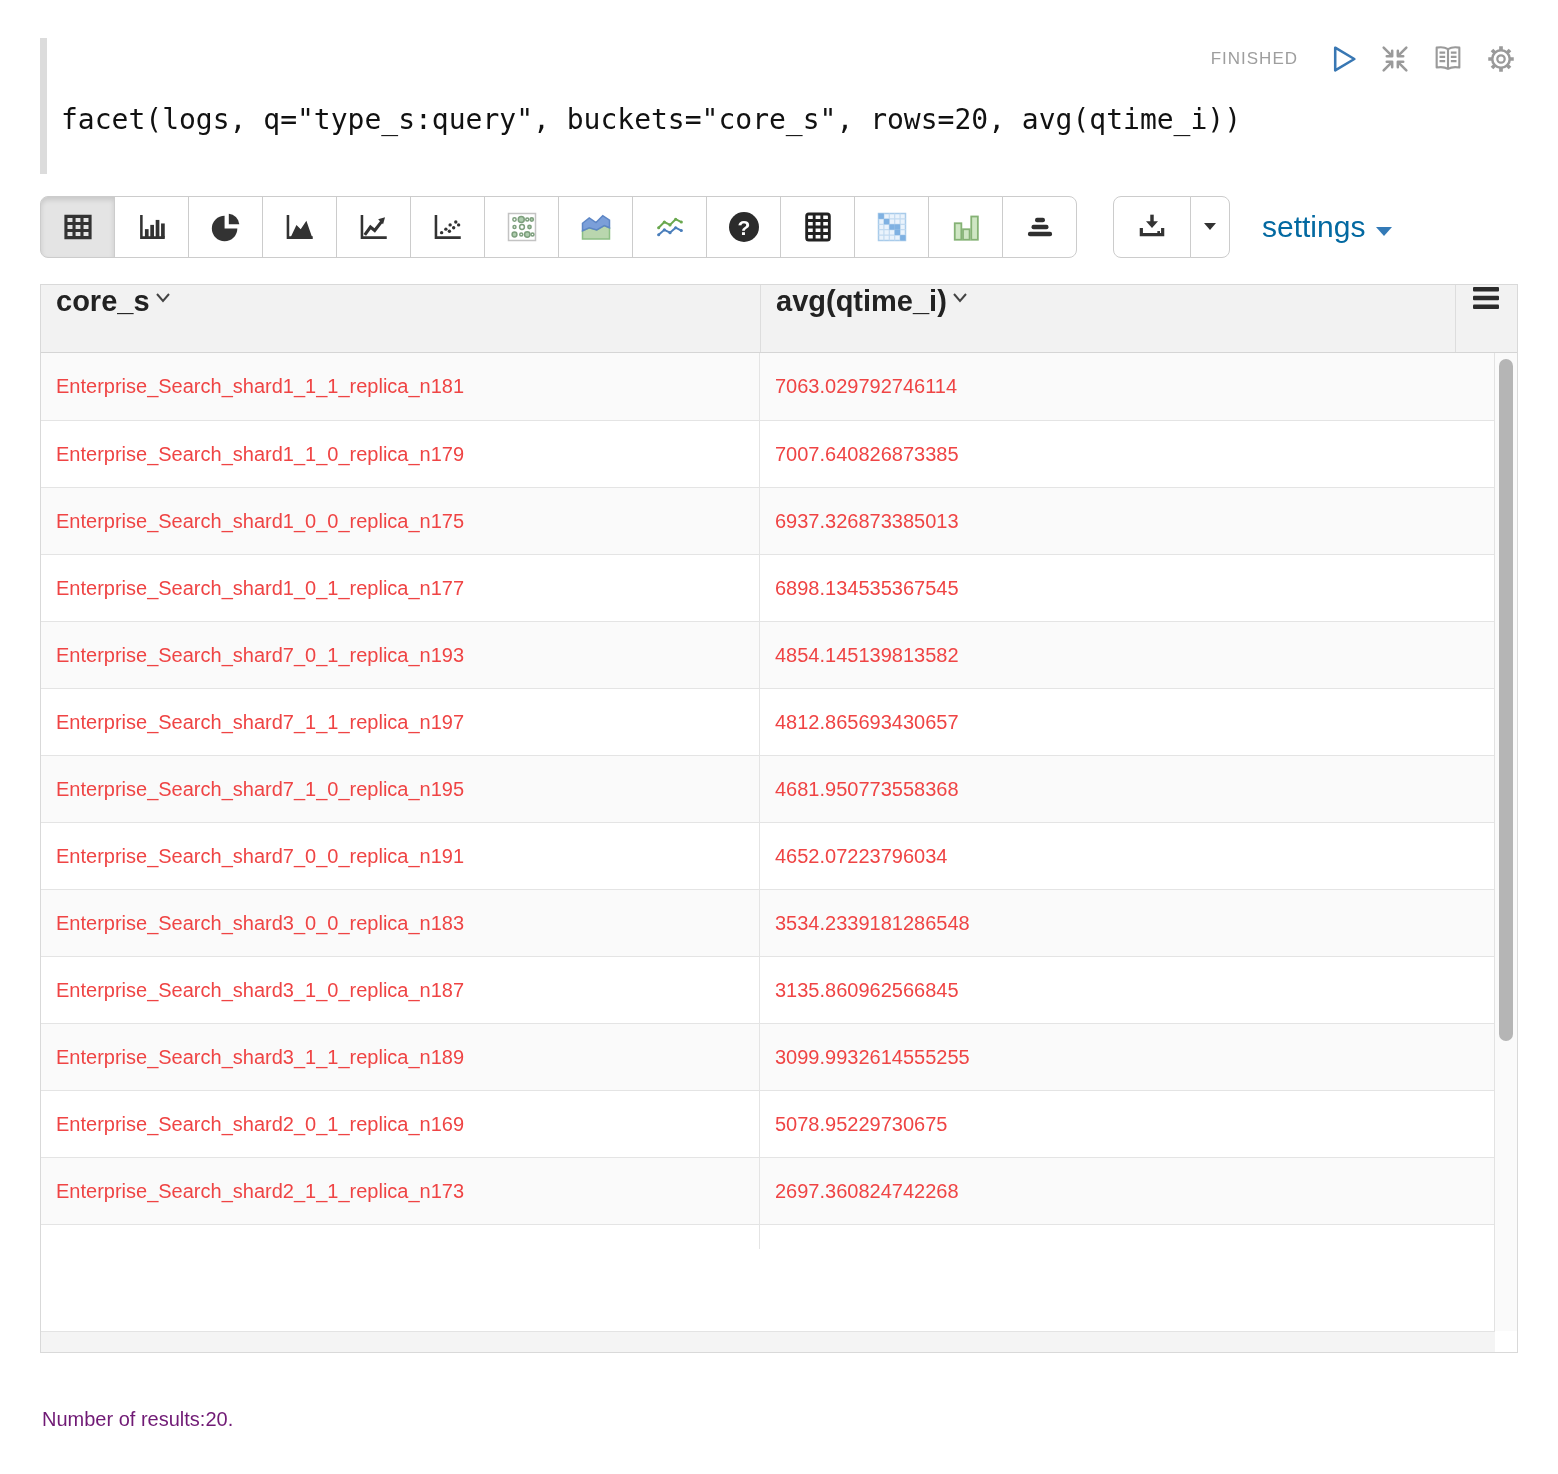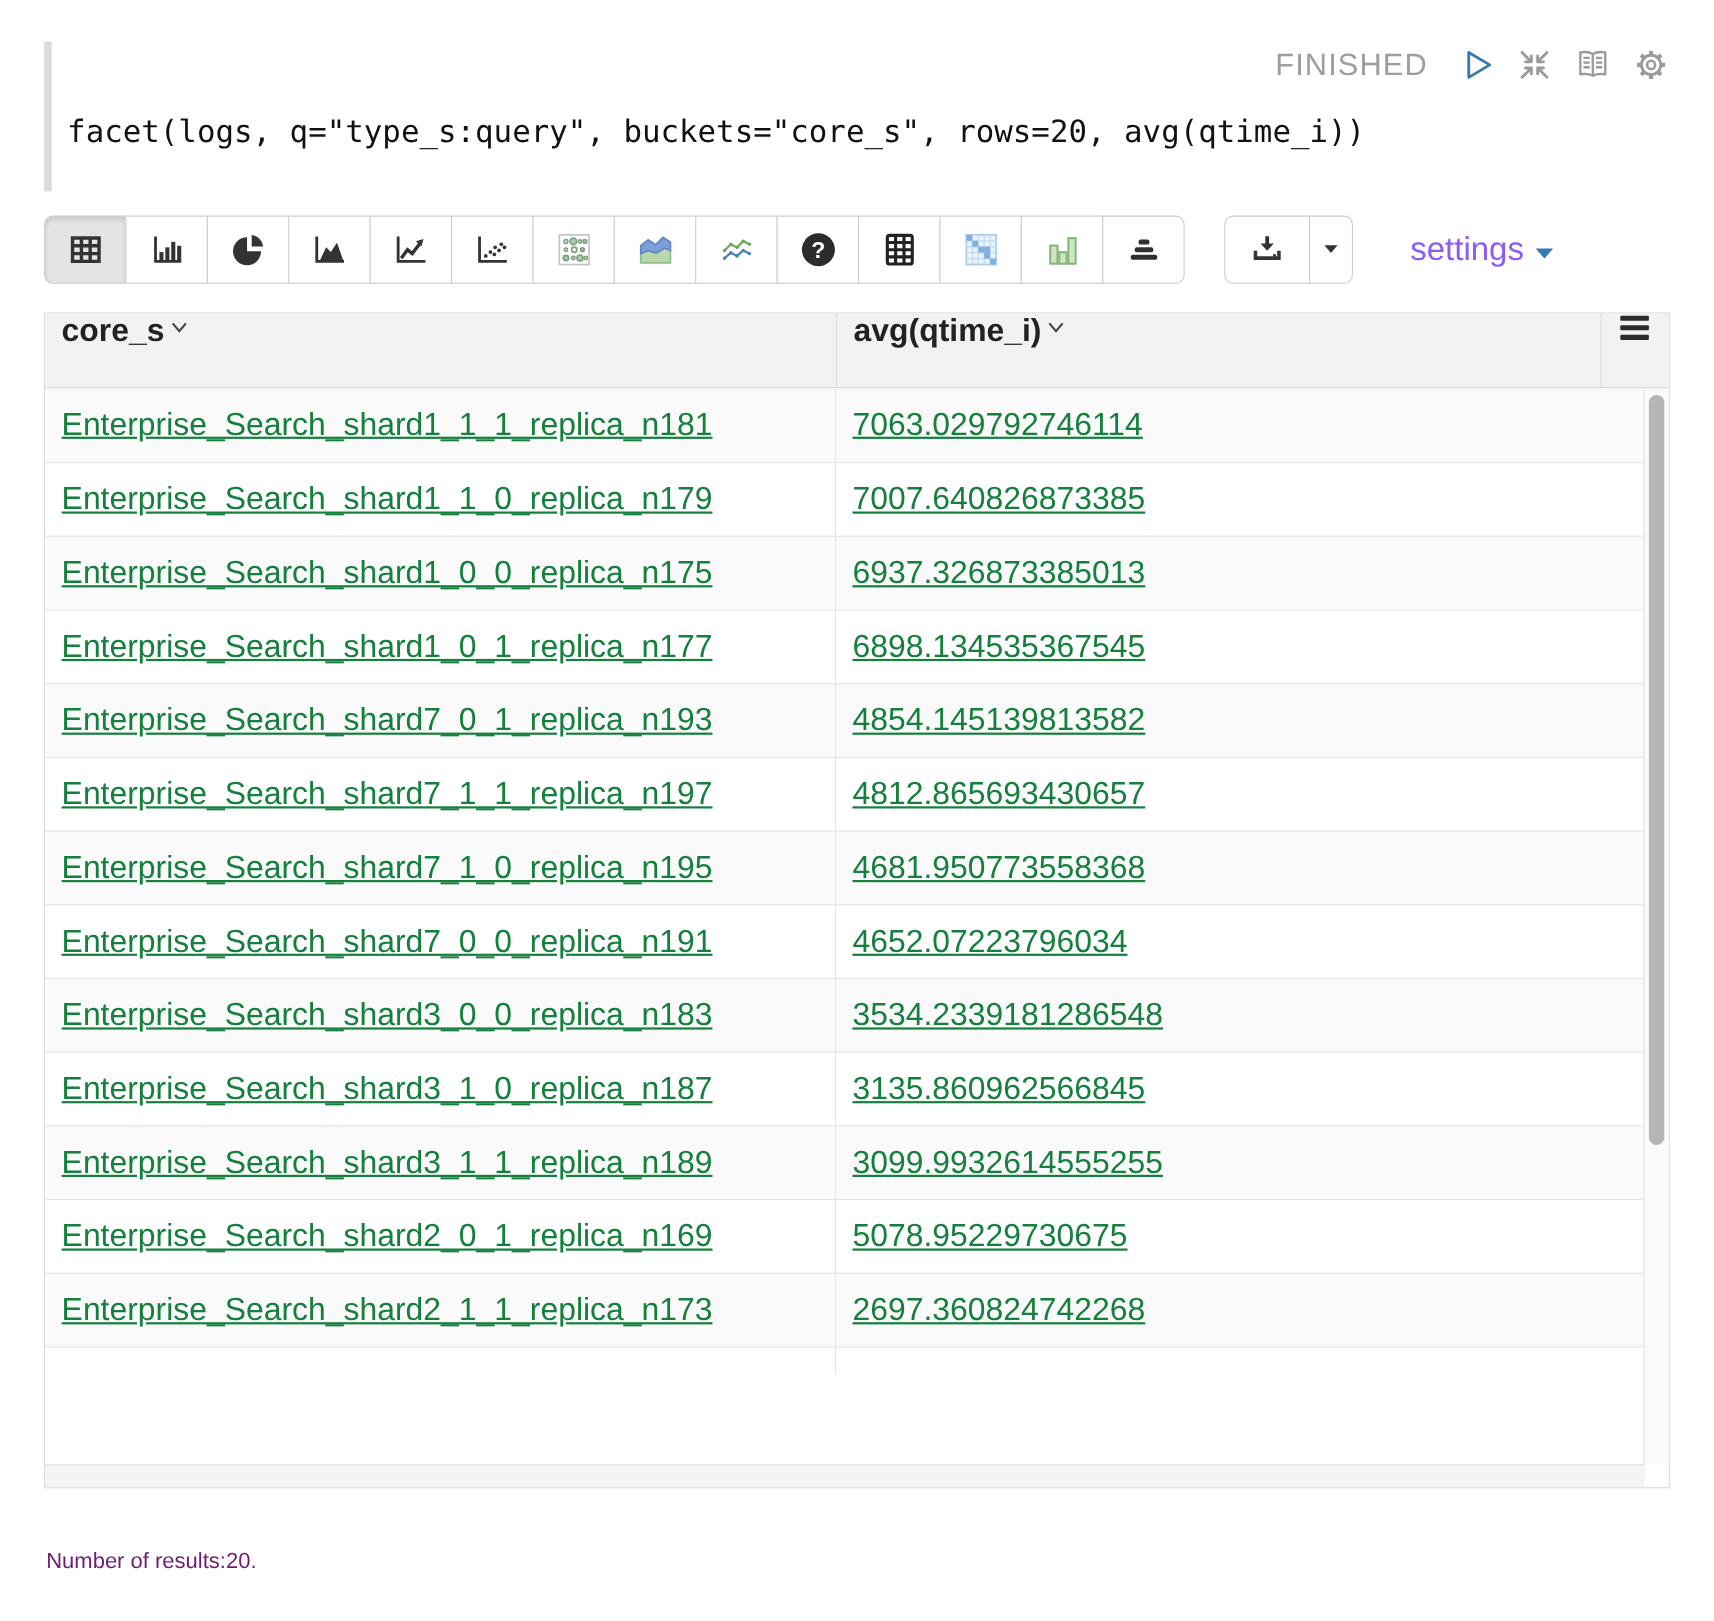--- a/index.html
+++ b/index.html
@@ -1,21 +1,21 @@
 <!DOCTYPE html>
 <html><head>
 <meta charset="utf-8">
 <style>
   html,body{margin:0;padding:0;background:#fff;}
   .page{position:relative;width:1558px;height:1474px;background:#fff;
         font-family:"Liberation Sans",sans-serif;color:#333;overflow:hidden;}
 
   
   .controls{position:absolute;top:42px;right:40px;display:flex;align-items:center;gap:18px;}
-  .status{font-size:28px;color:#9e9e9e;letter-spacing:1px;margin-right:10px;margin-left:12px;}
+  .status{font-size:17px;color:#9e9e9e;letter-spacing:1px;margin-right:10px;margin-left:12px;}
   .ctl{background:none;border:none;padding:0;cursor:pointer;display:flex;align-items:center;}
   .ctl svg{display:block;}
 
   
   .gutter{position:absolute;left:40px;top:38px;width:7px;height:136px;background:#dcdcdc;}
   .code{position:absolute;left:61px;top:103px;font-family:"DejaVu Sans Mono",monospace;
         font-size:28px;color:#111;white-space:pre;}
 
   
   .toolbar{position:absolute;left:40px;top:196px;right:40px;display:flex;align-items:center;}
@@ -24,37 +24,37 @@
         display:flex;align-items:center;justify-content:center;padding:0;cursor:pointer;}
   .vbtn:first-child{border-radius:8px 0 0 8px;margin-left:0;}
   .vbtn:last-child{border-radius:0 8px 8px 0;}
   .vbtn.active{background:#e4e4e4;box-shadow:inset 0 3px 5px rgba(0,0,0,.12);}
   .vbtn svg{display:block;}
   .dl-group{display:inline-flex;margin-left:36px;}
   .dlbtn{height:62px;background:#fff;border:1px solid #ccc;display:flex;align-items:center;
          justify-content:center;padding:0;cursor:pointer;}
   .dl-main{width:78px;border-radius:8px 0 0 8px;}
   .dl-caret{width:40px;border-radius:0 8px 8px 0;margin-left:-1px;}
-  .settings{display:inline-flex;align-items:center;gap:10px;margin-left:52px;color:#8b5cf6;
+  .settings{display:inline-flex;align-items:center;gap:10px;margin-left:32px;color:#0369a1;
             font-size:30px;text-decoration:none;cursor:pointer;}
 
   
   .tablebox{position:absolute;left:40px;top:284px;width:1476px;border:1px solid #d9d9d9;background:#fff;}
   .thead{display:flex;height:67px;background:#f2f2f2;border-bottom:1px solid #d5d5d5;}
   .th{display:flex;align-items:flex-start;font-weight:bold;font-size:29px;color:#222;
       padding:0 18px 0 15px;box-sizing:border-box;cursor:pointer;}
   .th .lbl{flex:0 0 auto;}
   .th svg{margin-left:auto;display:block;}
   .th.c1{width:720px;border-right:1px solid #ddd;}
   .th.c2{width:695px;border-right:1px solid #ddd;}
   .th.menu{width:60px;justify-content:center;padding:0;}
   .tbody-wrap{position:relative;height:978px;overflow:hidden;}
   table.grid{border-collapse:separate;border-spacing:0;table-layout:fixed;width:1454px;}
-  table.grid td{height:67px;padding:0 12px 0 15px;font-size:29px;color:#15803d;
-                border-top:1px solid #e4e4e4;overflow:hidden;white-space:nowrap;box-sizing:border-box;text-decoration:underline;}
+  table.grid td{height:67px;padding:0 12px 0 15px;font-size:20px;color:#ef4444;
+                border-top:1px solid #e4e4e4;overflow:hidden;white-space:nowrap;box-sizing:border-box;}
   table.grid tr:first-child td{border-top:none;}
   table.grid td:first-child{width:719px;border-right:1px solid #e4e4e4;}
   table.grid tr:nth-child(odd){background:#fafafa;}
   table.grid tr.partial td{height:25px;}
   .vscroll{position:absolute;top:0;right:0;width:22px;height:978px;background:#fafafa;
            border-left:1px solid #e2e2e2;}
   .vthumb{position:absolute;left:4px;top:6px;width:14px;height:682px;border-radius:7px;background:#b5b5b5;}
   .hscroll{height:20px;width:1454px;background:#f4f4f4;border-top:1px solid #e3e3e3;}
 
   

